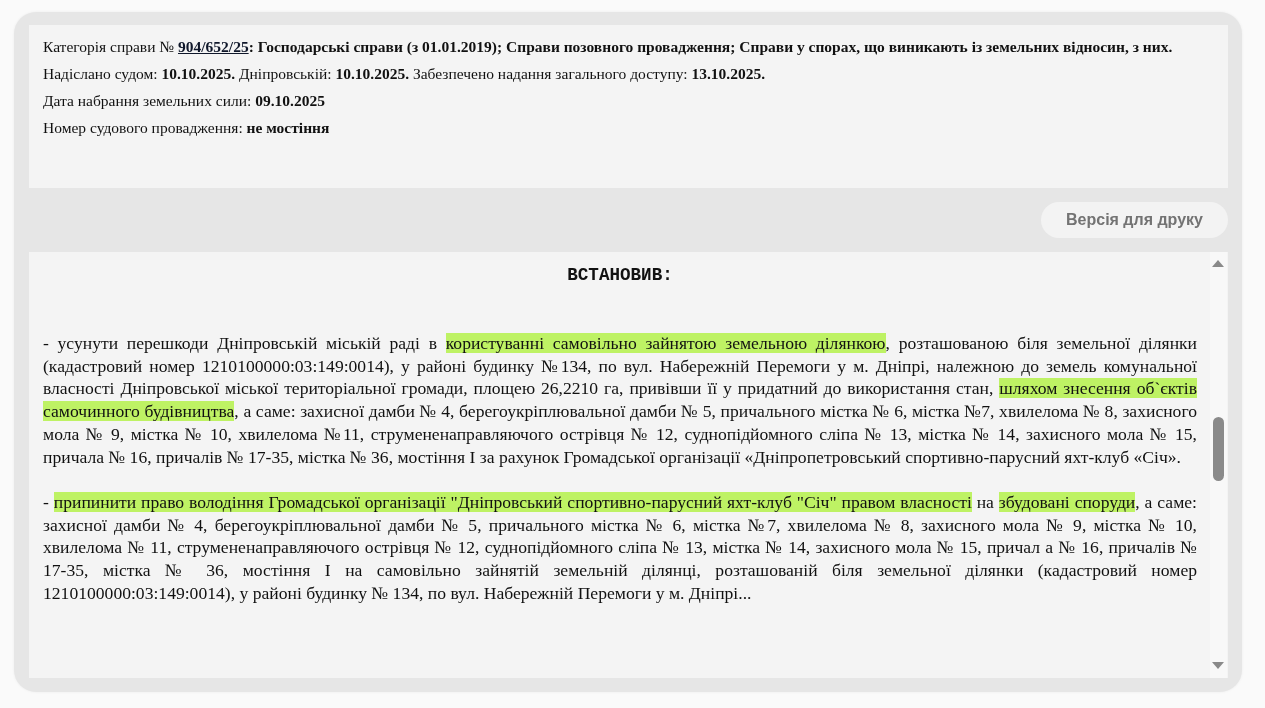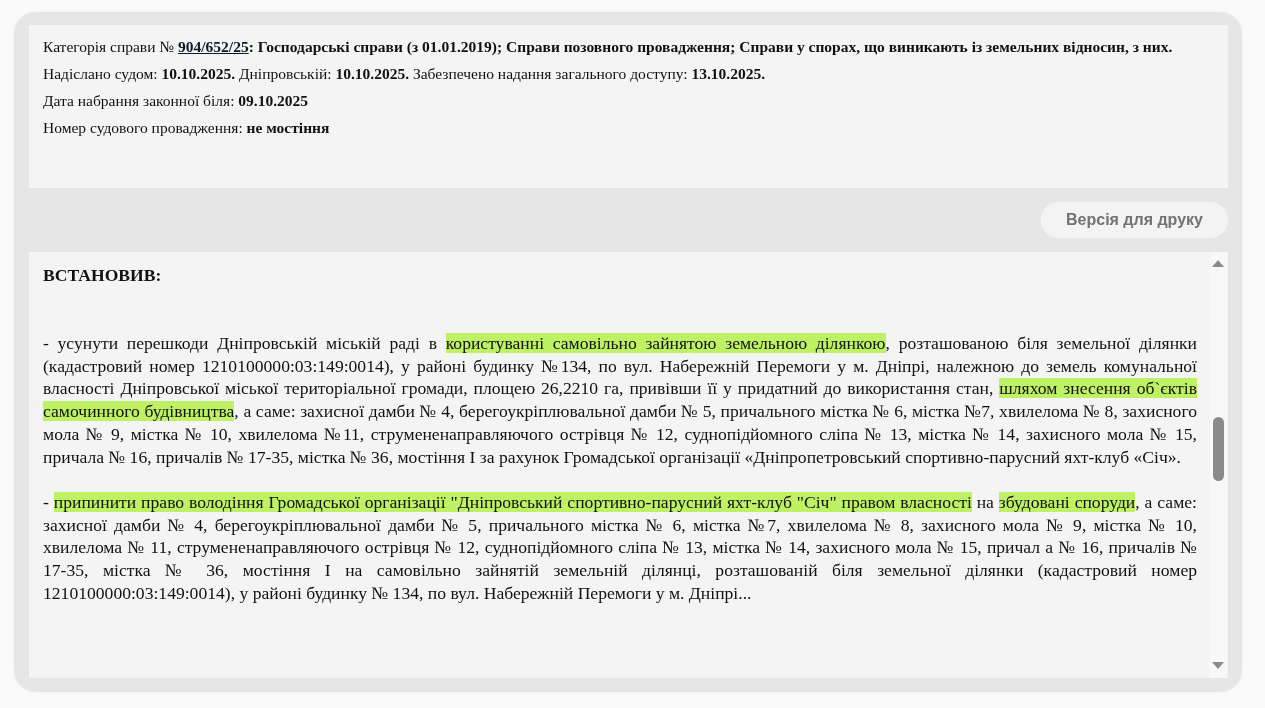--- a/index.html
+++ b/index.html
@@ -34,21 +34,21 @@
   }
   .doc-panel {
     position:absolute; left:29px; top:252px; width:1199px; height:426px;
     background:#f4f4f4; overflow:hidden;
   }
   .doc-content {
     position:absolute; left:14px; top:12px; width:1154px;
     font-size:17.6px; line-height:22.7px; text-align:justify;
   }
   .doc-content p { margin:0; }
-  .doc-title { font-weight:bold; margin:0; padding-left:0; }
+  .doc-title { text-align:center; font-weight:bold; margin:0; padding-left:0;font-family:Liberation Mono, monospace; }
   .gap { height:22.7px; }
   .hl { background:#bef264; }
   .scrollbar {
     position:absolute; left:1181px; top:0; width:17px; height:426px;
     background:#f8f8f8;
   }
   .sb-up {
     position:absolute; left:2px; top:8px; width:0; height:0;
     border-left:6px solid transparent; border-right:6px solid transparent;
     border-bottom:7px solid #8a8a8a;
@@ -64,21 +64,21 @@
   }
 </style>
 </head>
 <body>
 
 <div class="frame"></div>
 
 <div class="info-panel">
   <p><span>Категорія справи № </span><a class="case-link">904/652/25</a><b>: Господарські справи (з 01.01.2019); Справи позовного провадження; Справи у спорах, що виникають із земельних відносин, з них.</b></p>
   <p><span>Надіслано судом: </span><b>10.10.2025.</b><span> Дніпровській: </span><b>10.10.2025.</b><span> Забезпечено надання загального доступу: </span><b>13.10.2025.</b></p>
-  <p><span>Дата набрання законної біля: </span><b>09.10.2025</b></p>
+  <p><span>Дата набрання земельних сили: </span><b>09.10.2025</b></p>
   <p><span>Номер судового провадження: </span><b>не мостіння</b></p>
 </div>
 
 <button class="print-btn">Версія для друку</button>
 
 <div class="doc-panel">
   <div class="doc-content">
     <p class="doc-title">ВСТАНОВИВ:</p>
     <div class="gap"></div>
     <div class="gap"></div>

